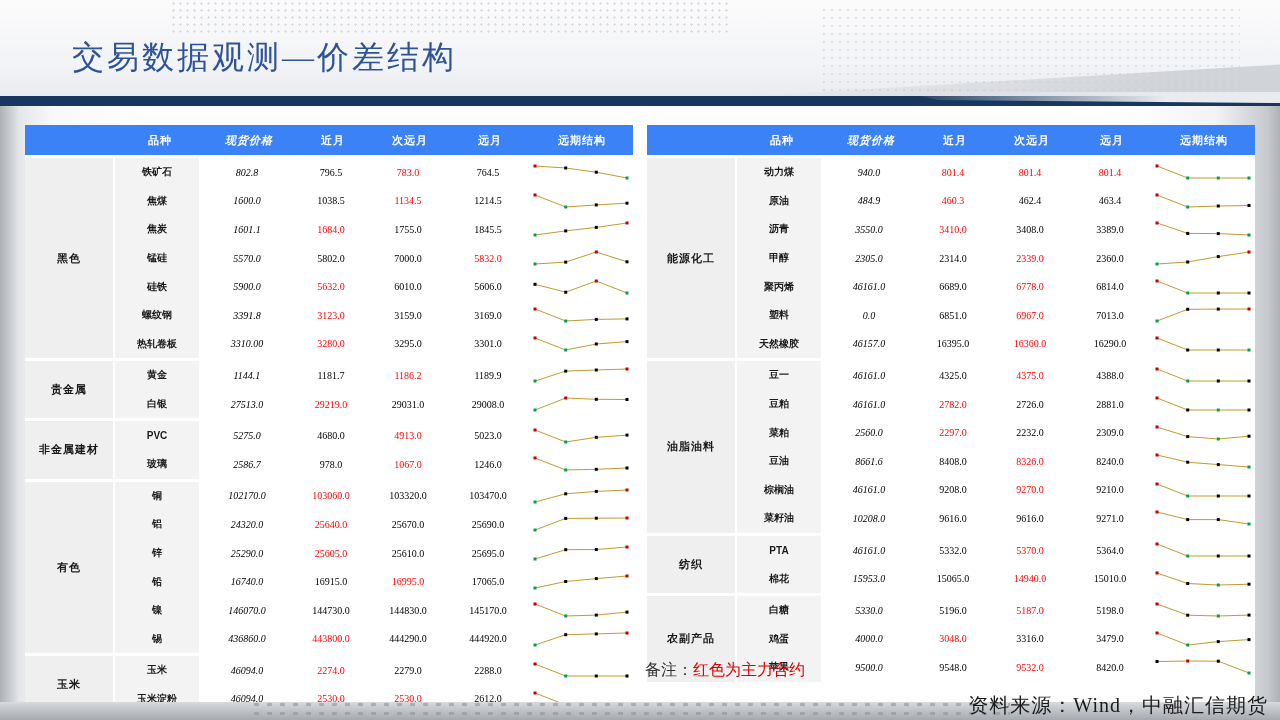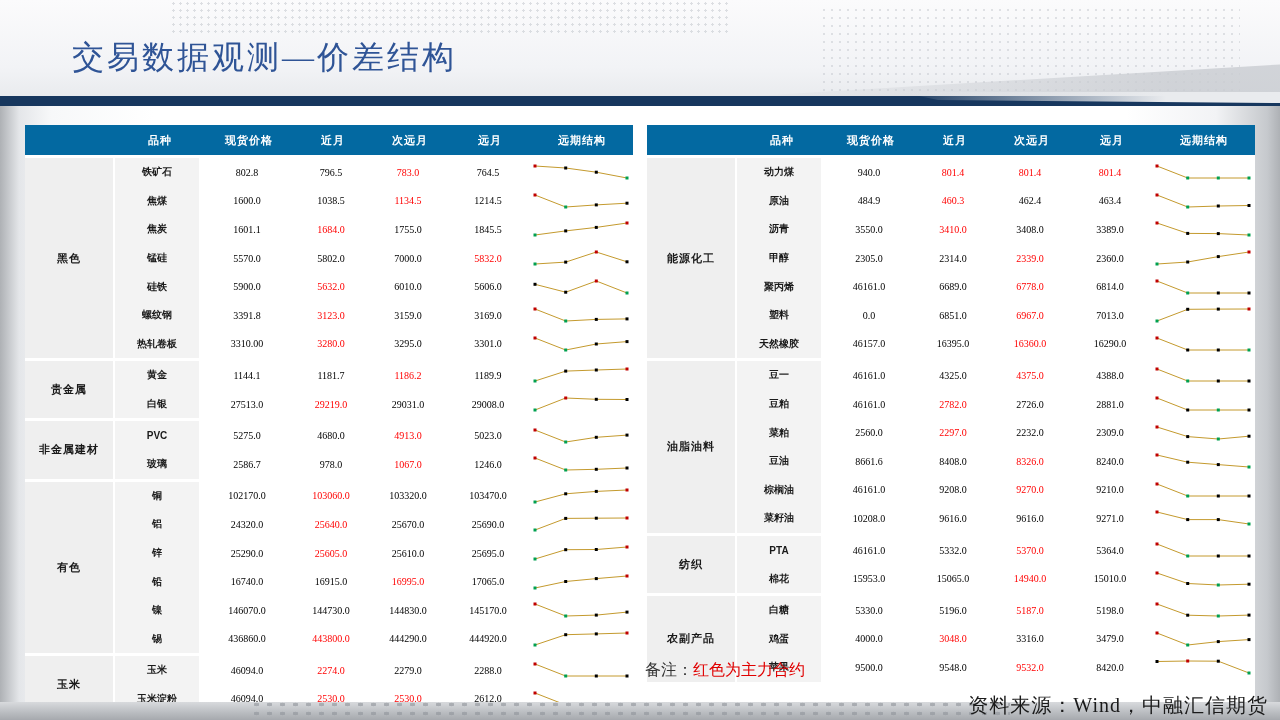--- a/index.html
+++ b/index.html
@@ -21,25 +21,25 @@
     background: linear-gradient(to right, rgba(201,204,209,0), #c9ccd1 80%);
     clip-path: polygon(0 100%, 100% 20%, 100% 100%); opacity:.8; }
   .accent-bar { position:absolute; left:0; top:96px; width:1280px; height:10px; background:#17375E; }
   .accent-fade { position:absolute; left:900px; top:92px; width:380px; height:20px;
     background: linear-gradient(to right, rgba(233,235,238,0), #e9ebee 70%);
     clip-path: polygon(0 0, 100% 0, 100% 55%, 10% 40%); }
   
   .tables { position:absolute; left:25px; top:125px; width:1230px; display:flex; justify-content:space-between; }
   .dtable { width:608px; background:#fff; }
   .trow { display:flex; }
-  .hcell { height:30px; background:#0369a1; color:#fff; font-size:11px; font-weight:bold;
+  .hcell { height:30px; background:#3b82f6; color:#fff; font-size:11px; font-weight:bold;
     display:flex; align-items:center; justify-content:center; letter-spacing:1px; }
   .w-cat  { width:92px; }
   .w-name { width:86px; }
-  .w-spot { width:92px; }
+  .w-spot { width:92px;font-style:italic; }
   .w-near { width:76px; }
   .w-next { width:78px; }
   .w-far  { width:82px; }
   .w-spark{ flex:1; }
   .group { display:flex; margin-top:3px; }
   .cat-cell { width:92px; background:#efefef; border-right:2px solid #fff;
     display:flex; align-items:center; justify-content:center;
     font-size:11px; font-weight:bold; color:#1a1a1a; letter-spacing:1px; }
   .rows { flex:1; display:flex; flex-direction:column; }
   .drow { display:flex; height:28.6px; }

